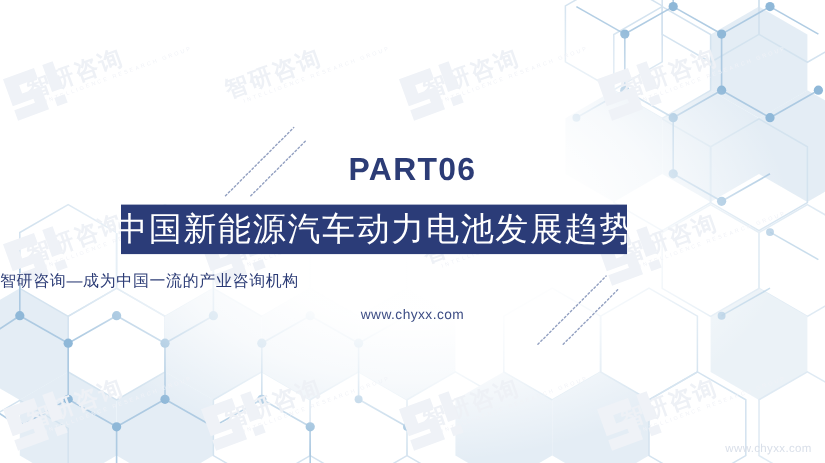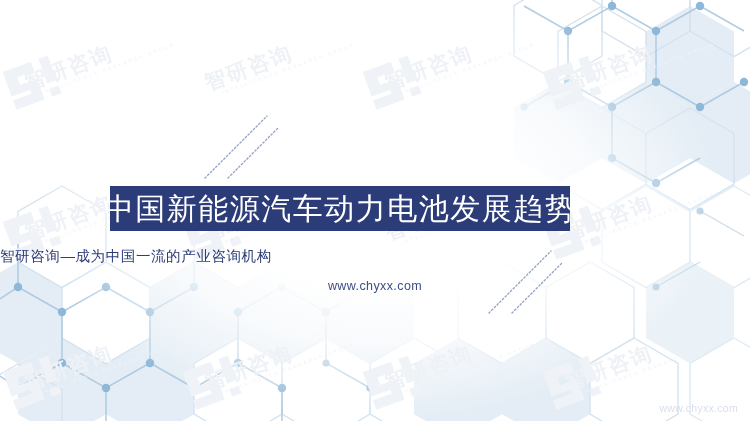--- a/index.html
+++ b/index.html
@@ -416,20 +416,21 @@
       </g>
       <g stroke="#8e9cbe" stroke-width="1.3" stroke-dasharray="1.6 2.2" stroke-linecap="round" opacity="0.95">
         <line x1="489" y1="313" x2="551" y2="251"></line>
         <line x1="512" y1="313" x2="562" y2="263"></line>
       </g>
     </svg>
   </div>
 
   <div class="content">
 
+    <div class="part-label">PART06</div>
 
     <div class="title-banner">
       <span class="title-text">中国新能源汽车动力电池发展趋势</span>
     </div>
 
     <div class="subtitle">智研咨询—成为中国一流的产业咨询机构</div>
 
     <div class="site-url">www.chyxx.com</div>
   </div>
 

